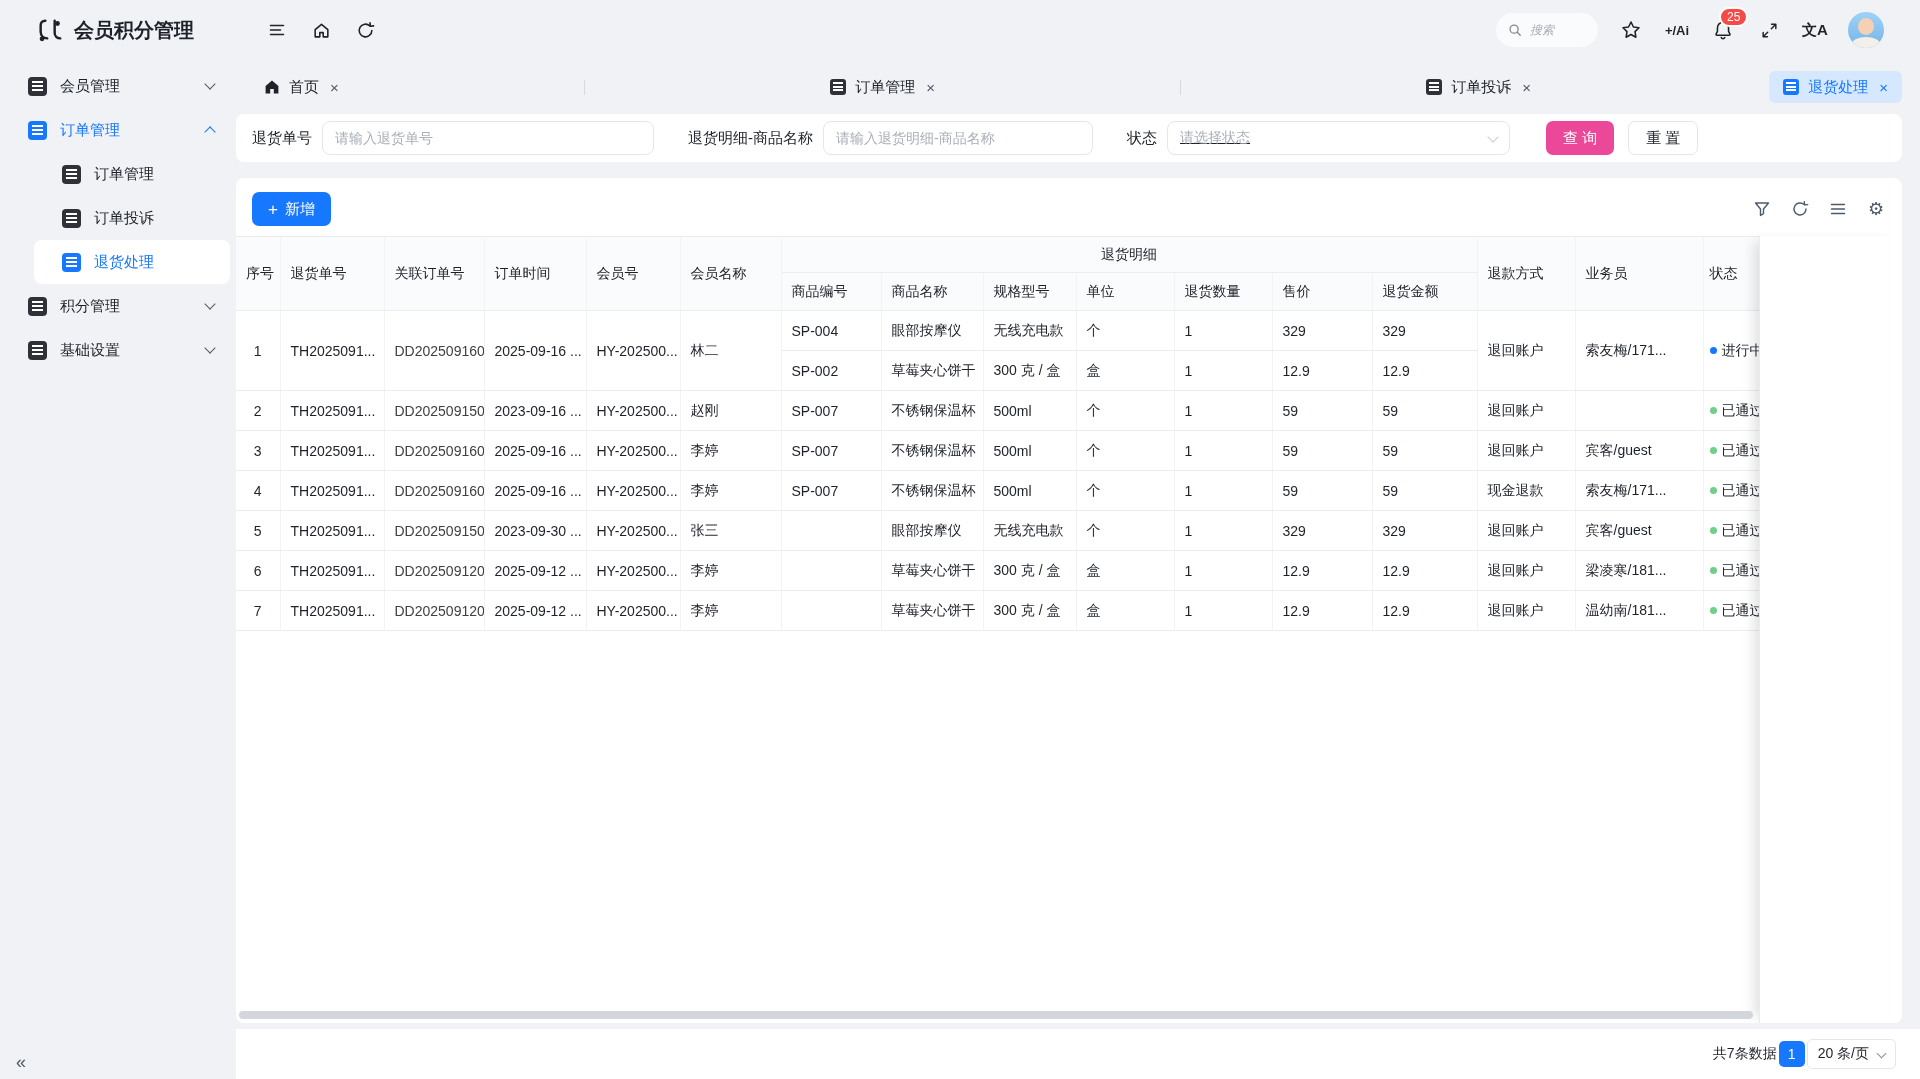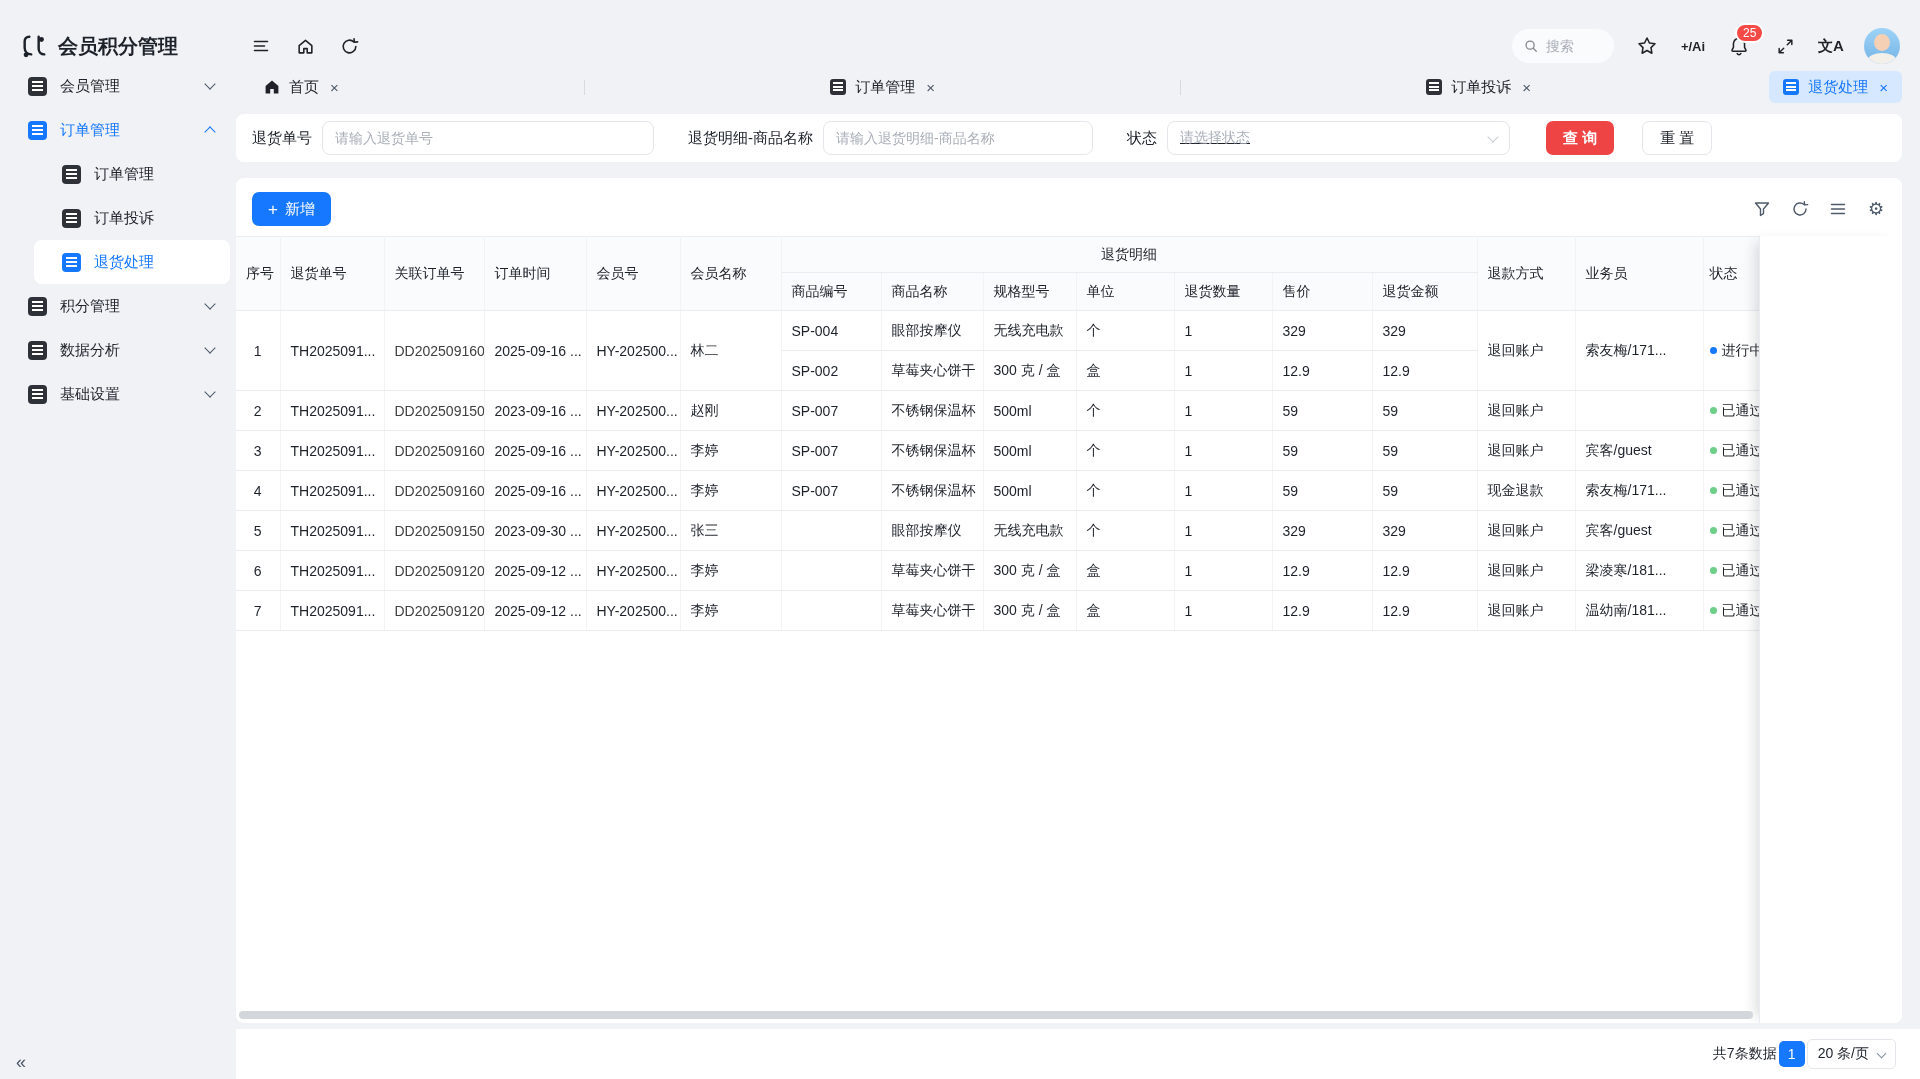--- a/index.html
+++ b/index.html
@@ -1,27 +1,27 @@
 <!DOCTYPE html>
 <html><head>
 <meta charset="utf-8">
 <style>
   * { margin:0; padding:0; box-sizing:border-box; }
   html,body { width:1920px; height:1079px; overflow:hidden; background:#f0f2f5;
     font-family:"Liberation Sans","DejaVu Sans",sans-serif; color:#1d2129; }
 
   
-  .app-header { position:fixed; top:0; left:0; right:0; height:60px; display:flex; align-items:center; padding:0 20px;margin-top:16px; }
+  .app-header { position:fixed; top:0; left:0; right:0; height:60px; display:flex; align-items:center; padding:0 36px; }
   .logo { display:flex; align-items:center; gap:10px; width:216px; }
   .logo .title { font-size:20px; font-weight:bold; white-space:nowrap; }
   .nav-icons { display:flex; align-items:center; gap:18px; margin-left:12px; }
   .icon-btn { width:26px; height:26px; display:flex; align-items:center; justify-content:center; cursor:pointer; color:#1f2329; }
   .header-right { margin-left:auto; display:flex; align-items:center; gap:20px; }
   .search-pill { width:102px; height:34px; border-radius:17px; background:#fafbfc; display:flex; align-items:center; padding:0 12px; gap:8px; }
-  .search-pill input { border:none; outline:none; background:transparent; width:56px; font-size:14px; color:#8b5cf6; }
+  .search-pill input { border:none; outline:none; background:transparent; width:56px; font-size:12px; color:#8b5cf6;font-style:italic; }
   input::placeholder { color:#a9aeb8; }
   .ai-glyph { font-size:13px; font-weight:bold; color:#1f2329; }
   .trans-glyph { font-size:15px; font-weight:bold; color:#1f2329; }
   .bell-wrap { position:relative; }
   .badge { position:absolute; top:-10px; left:9px; background:#f54a45; color:#fff; border-radius:10px;
     font-size:12px; line-height:14px; padding:1px 6px; border:2px solid #ffffff; }
   .avatar { width:36px; height:36px; border-radius:50%; position:relative; overflow:hidden;
     background:linear-gradient(180deg,#9ed3f7,#74b4e6); cursor:pointer; }
   .avatar::before { content:""; position:absolute; left:10px; top:6px; width:16px; height:17px; border-radius:50%; background:#f6d0b5; }
   .avatar::after { content:""; position:absolute; left:4px; top:25px; width:28px; height:14px; border-radius:50% 50% 0 0; background:#f3f0ea; }
@@ -60,21 +60,21 @@
   .filter-card { margin:8px 18px 0 0; height:48px; background:#fff; border-radius:8px; display:flex; align-items:center; padding:0 16px; font-size:15px; }
   .f-label { margin-right:10px; white-space:nowrap; }
   .f-box { height:34px; border:1px solid #e5e6eb; border-radius:8px; display:flex; align-items:center; padding:0 12px; background:#fff; }
   .f-box input { border:none; outline:none; width:100%; font-size:14px; background:transparent; }
   .w1 { width:332px; margin-right:34px; }
   .w2 { width:270px; margin-right:34px; }
   .f-select { width:343px; justify-content:space-between; margin-right:36px; cursor:pointer;text-decoration:underline; }
   .f-select .ph { color:#a9aeb8; font-size:14px; }
   .f-select .chev { border-color:#c9cdd4; margin-top:-2px; }
   .btn { height:34px; border-radius:7px; font-size:15px; padding:0 17px; display:flex; align-items:center; cursor:pointer; border:none; white-space:nowrap; }
-  .btn.primary { background:#ef4444; color:#fff; margin-right:28px;font-weight:bold; }
+  .btn.primary { background:#ec4899; color:#fff; margin-right:14px; }
   .btn.plain { background:#fff; border:1px solid #e5e6eb; color:#1d2129; }
 
   .table-card { flex:1; margin:16px 18px 0 0; background:#fff; border-radius:8px; display:flex; flex-direction:column; overflow:hidden; }
   .card-toolbar { display:flex; align-items:center; padding:14px 16px 10px; }
   .add-btn { height:34px; padding:0 16px; background:#1677ff; color:#fff; border:none; border-radius:7px;
     font-size:15px; display:flex; align-items:center; gap:7px; cursor:pointer; }
   .add-btn .plus { font-size:17px; line-height:1; }
   .tool-icons { margin-left:auto; display:flex; align-items:center; gap:18px; color:#4e5969; }
   .tool-icons .tico { width:20px; height:20px; display:flex; align-items:center; justify-content:center; cursor:pointer; font-size:18px; }
 
@@ -197,25 +197,20 @@
       <span class="lbl">订单投诉</span>
     </div>
     <div class="side-item active">
       <span class="sq-icon"></span>
       <span class="lbl">退货处理</span>
     </div>
   </div>
   <div class="side-item">
     <span class="sq-icon"></span>
     <span class="lbl">积分管理</span>
-    <span class="chev"></span>
-  </div>
-  <div class="side-item">
-    <span class="sq-icon"></span>
-    <span class="lbl">数据分析</span>
     <span class="chev"></span>
   </div>
   <div class="side-item">
     <span class="sq-icon"></span>
     <span class="lbl">基础设置</span>
     <span class="chev"></span>
   </div>
 </aside>
 <span class="collapse-btn">«</span>
 

